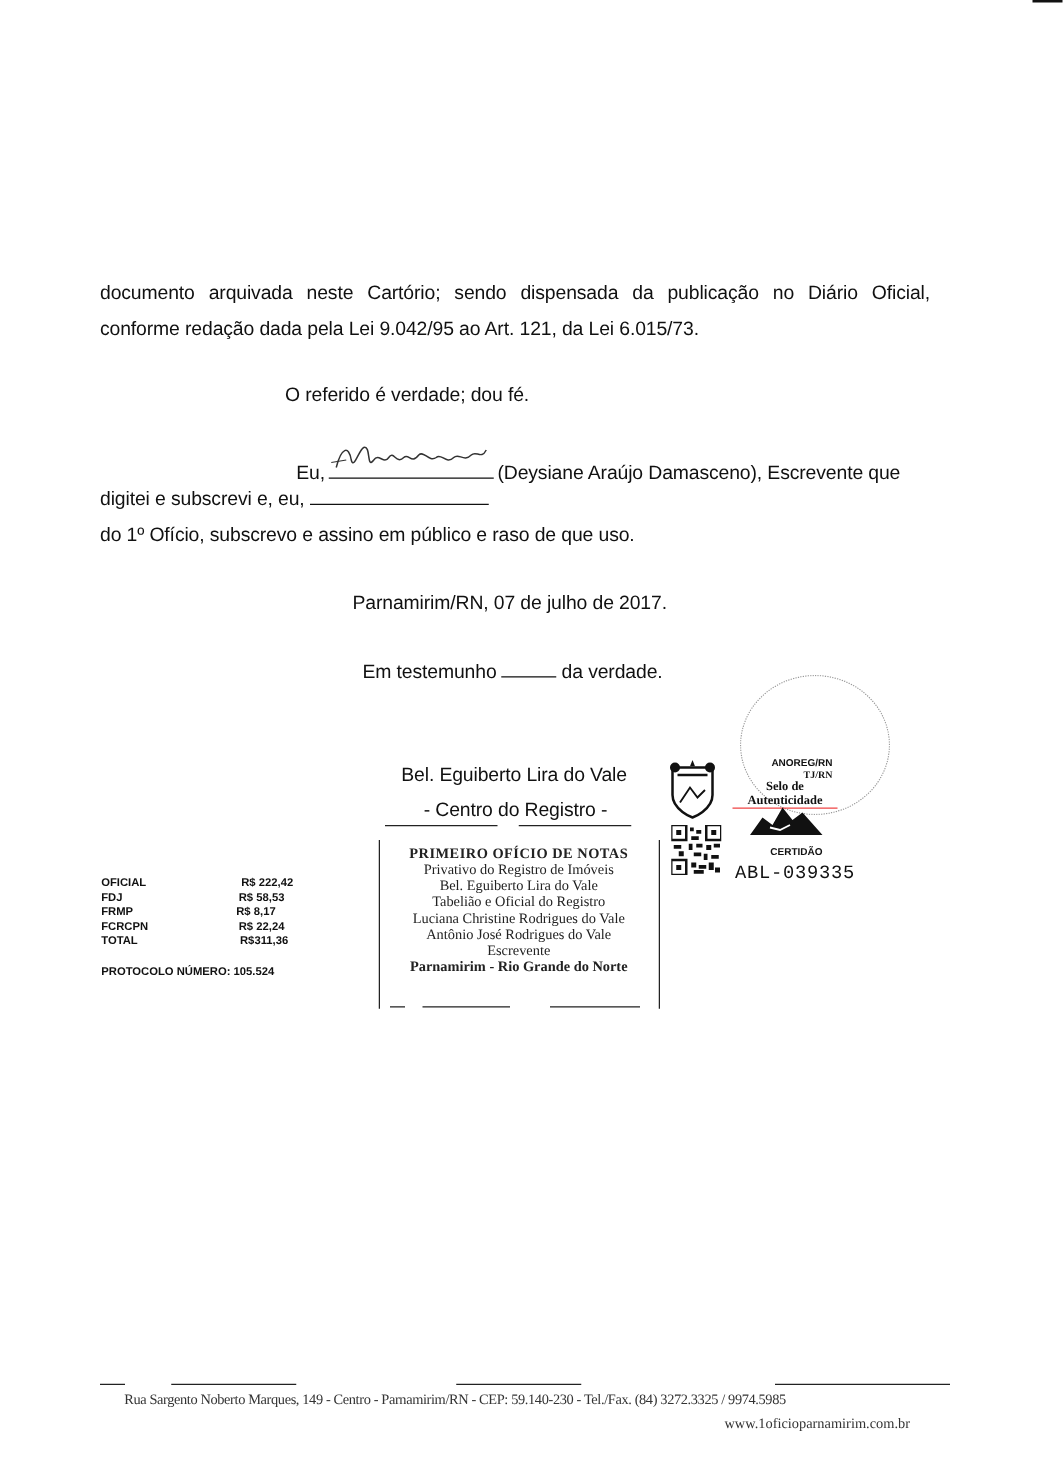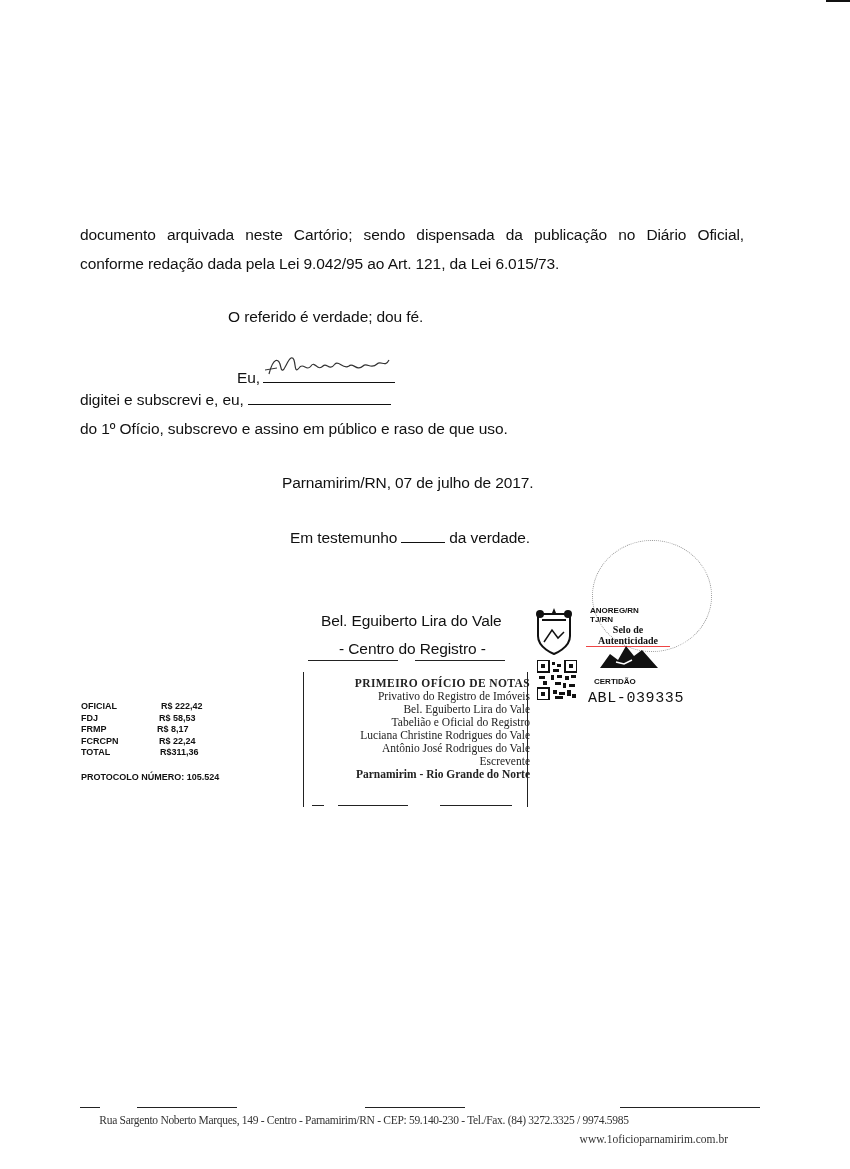--- a/index.html
+++ b/index.html
@@ -7,49 +7,50 @@
     .sans { font-family: "Liberation Sans", "DejaVu Sans", sans-serif; }
     .serif { font-family: "Liberation Serif", "DejaVu Serif", serif; }
     .abs { position: absolute; }
     .body-line { font-size: 15.5px; letter-spacing: -0.1px; white-space: nowrap; }
     .justified { width: 664px; text-align: justify; text-align-last: justify; }
     .corner-mark { position: absolute; right: 0; top: 0; width: 24px; height: 2px; background: #111; }
     .sig-blank { display: inline-block; border-bottom: 1px solid #111; vertical-align: baseline; }
     .signature { display: inline-block; width: 132px; height: 20px; border-bottom: 1px solid #111; position: relative; vertical-align: baseline; }
     .signature svg { position: absolute; left: 0; top: -8px; }
     .fees { font-size: 9px; font-weight: bold; line-height: 11.5px; }
-    .fees .row { display: flex; }
+    .fees .row { display: flex; gap: 32px; }
     .fees .lbl { width: 80px; }
     .protocol { font-size: 9px; font-weight: bold; }
-    .stamp-box { width: 230px; text-align: right; font-size: 11.5px; line-height: 13px; color: #222; }
+    .stamp-box { width: 230px; text-align: center; font-size: 11.5px; line-height: 13px; color: #222; }
     .stamp-box .title { font-weight: bold; letter-spacing: 0.4px; font-size: 11.5px; }
     .stamp-box .bold { font-weight: bold; }
     .vline { position: absolute; width: 1px; background: #222; }
     .hline { position: absolute; height: 1px; background: #222; }
-    .seal-text { font-size: 8px; font-weight: bold; text-align: left; }
+    .seal-text { font-size: 8px; font-weight: bold; text-align: right; }
     .footer { font-size: 11.5px; color: #333; text-align: center; width: 728px; left: 0; }
   </style>
 </head>
 <body>
 
 <div class="corner-mark"></div>
 
 <div class="abs sans body-line justified" style="left:80px; top:226px;">documento arquivada neste Cartório; sendo dispensada da publicação no Diário Oficial,</div>
 <div class="abs sans body-line" style="left:80px; top:255px;">conforme redação dada pela Lei 9.042/95 ao Art. 121, da Lei 6.015/73.</div>
 
 <div class="abs sans body-line" style="left:228px; top:308px;">O referido é verdade; dou fé.</div>
 
 <div class="abs sans body-line" style="left:237px; top:362px; display:flex; align-items:baseline; gap:3px;">
   <span>Eu,</span>
   <span class="signature">
     <svg width="132" height="28" viewBox="0 0 132 28">
       <path d="M6 20 C10 4, 16 2, 18 14 C20 22, 24 6, 28 4 C34 2, 30 22, 36 14 C40 8, 44 18, 48 12 C52 6, 54 18, 60 12 C64 8, 66 18, 72 10 C76 6, 80 16, 86 12 C90 8, 94 18, 100 12 C104 8, 108 16, 114 10 C118 6, 122 14, 126 6" stroke="#333" stroke-width="1.2" fill="none"></path>
       <path d="M2 16 L14 14" stroke="#333" stroke-width="1" fill="none"></path>
     </svg>
   </span>
+  <span>(Deysiane Araújo Damasceno), Escrevente que</span>
 </div>
 
 <div class="abs sans body-line" style="left:80px; top:391px; display:flex; align-items:baseline; gap:4px;">
   <span>digitei e subscrevi e, eu,</span>
   <span class="sig-blank" style="width:143px;"></span>
 </div>
 
 <div class="abs sans body-line" style="left:80px; top:420px;">do 1º Ofício, subscrevo e assino em público e raso de que uso.</div>
 
 <div class="abs sans body-line" style="left:282px; top:474px;">Parnamirim/RN, 07 de julho de 2017.</div>
@@ -112,21 +113,21 @@
     <path d="M6 6 L38 6 L38 28 C38 40, 22 46, 22 46 C22 46, 6 40, 6 28 Z" fill="none" stroke="#111" stroke-width="2"></path>
     <path d="M10 12 L34 12" stroke="#111" stroke-width="2"></path>
     <path d="M12 34 L20 22 L26 30 L32 24" stroke="#111" stroke-width="1.5" fill="none"></path>
     <circle cx="8" cy="6" r="4" fill="#111"></circle>
     <circle cx="36" cy="6" r="4" fill="#111"></circle>
     <polygon points="22,0 24,5 20,5" fill="#111"></polygon>
   </svg>
 </div>
 
 <div class="abs sans seal-text" style="left:590px; top:606px; width:76px;">ANOREG/RN</div>
-<div class="abs sans seal-text" style="left:590px; top:615px; width:76px;">TJ/RN</div>
+<div class="abs sans seal-text" style="left:590px; top:615px; width:76px;font-family:Liberation Serif, serif;">TJ/RN</div>
 <div class="abs serif" style="left:586px; top:624px; width:84px; font-size:10px; font-weight:bold; text-align:center; border-bottom:1px solid #ef4444;">Selo de Autenticidade</div>
 
 <div class="abs" style="left:596px; top:642px; width:66px; height:30px;">
   <svg width="66" height="30" viewBox="0 0 66 30">
     <path d="M4 26 L14 12 L22 18 L30 4 L38 14 L46 8 L62 26 Z" fill="#111"></path>
     <path d="M20 20 L28 22 L36 18" stroke="#fff" stroke-width="1.5" fill="none"></path>
   </svg>
 </div>
 
 <div class="abs" style="left:537px; top:660px; width:40px; height:40px;">

